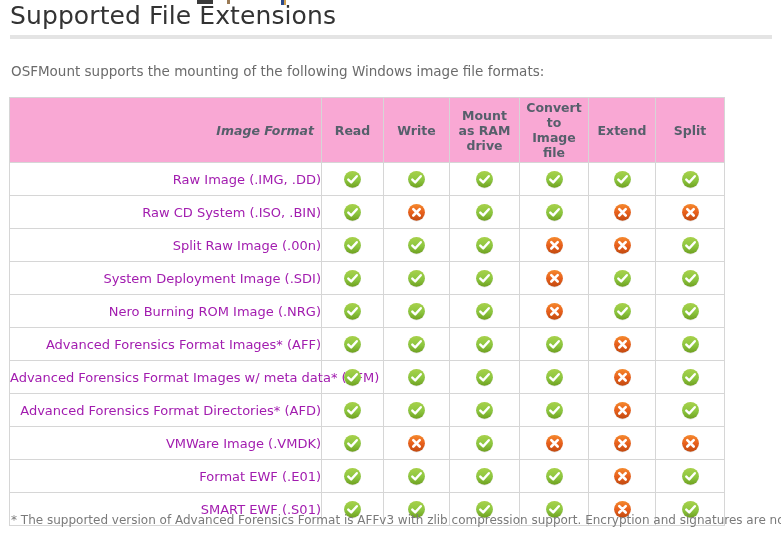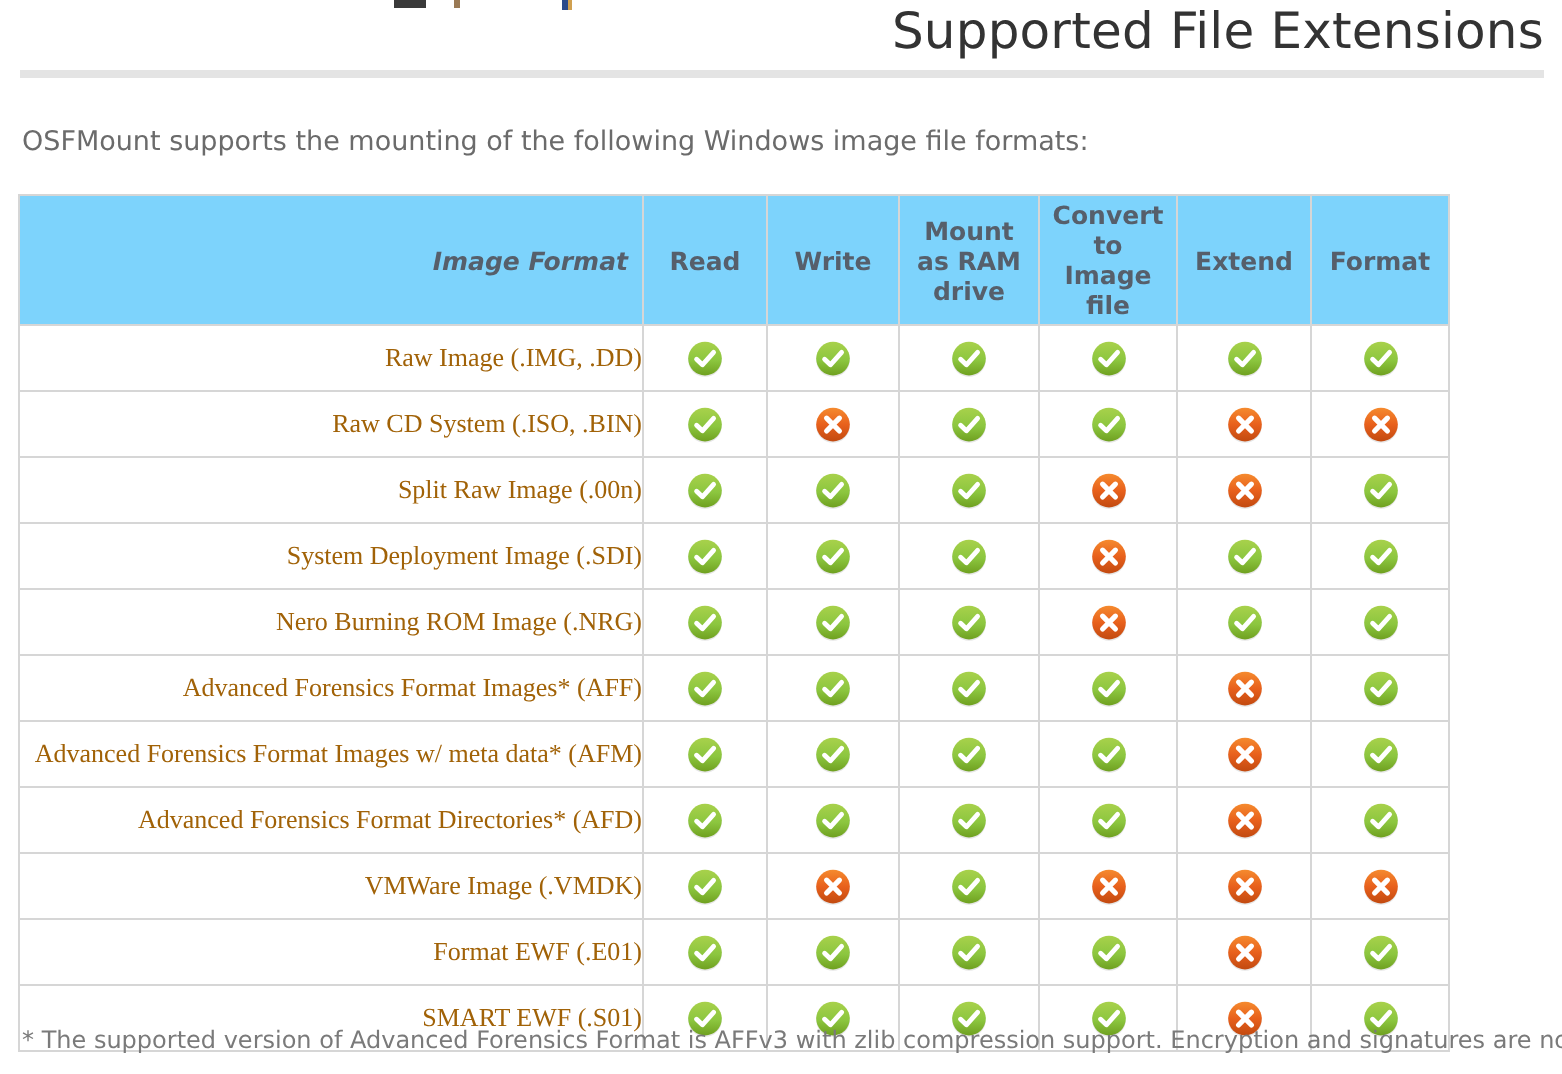--- a/index.html
+++ b/index.html
@@ -40,21 +40,20 @@
     width: 762px;
   }
   .page-title {
     font-size: 25px;
     font-weight: 400;
     color: #333333;
     margin: 0;
     padding: 0 0 2px 0;
     line-height: 32px;
     letter-spacing: 0.1px;
-    text-align: right;
   }
   .title-divider {
     height: 4px;
     background: #e4e4e4;
     width: 762px;
     margin-top: 1px;
   }
 
   
   .intro-text {
@@ -87,38 +86,37 @@
     vertical-align: middle;
   }
   table.ext-table thead th {
     height: 38px;
     font-size: 12.5px;
     font-weight: bold;
     color: #565f6b;
     text-align: center;
     line-height: 15px;
     padding: 2px 4px;
-    background: #7dd3fc;
+    background: #f9a8d4;
   }
   table.ext-table thead th.col-format-name {
     text-align: right;
     padding-right: 7px;
     font-style: italic;
   }
   table.ext-table tbody td {
     height: 32px;
     background: #ffffff;
   }
   td.fmt-name {
     text-align: right;
     padding-right: 7px;
     font-size: 13px;
-    color: #a16207;
+    color: #a21caf;
     white-space: nowrap;
-    font-family: Liberation Serif, serif;
   }
   td.mark {
     text-align: center;
   }
 
   
   col.c-name   { width: 312px; }
   col.c-read   { width: 62px;  }
   col.c-write  { width: 66px;  }
   col.c-ram    { width: 70px;  }
@@ -176,21 +174,21 @@
         <col class="c-format">
     </colgroup>
     <thead>
       <tr>
         <th class="col-format-name">Image Format</th>
         <th>Read</th>
         <th>Write</th>
         <th>Mount as RAM drive</th>
         <th>Convert to Image file</th>
         <th>Extend</th>
-        <th>Format</th>
+        <th>Split</th>
       </tr>
     </thead>
     <tbody id="table-body">
         <tr>
           <td class="fmt-name">Raw Image (.IMG, .DD)</td>
           <td class="mark"><span class="icon"><svg width="19" height="19" viewBox="0 0 19 19" xmlns="http://www.w3.org/2000/svg">
                 <defs>
                   <linearGradient id="gy" x1="0" y1="0" x2="0" y2="1">
                     <stop offset="0%" stop-color="#A8D14B"></stop>
                     <stop offset="55%" stop-color="#8CC63F"></stop>

